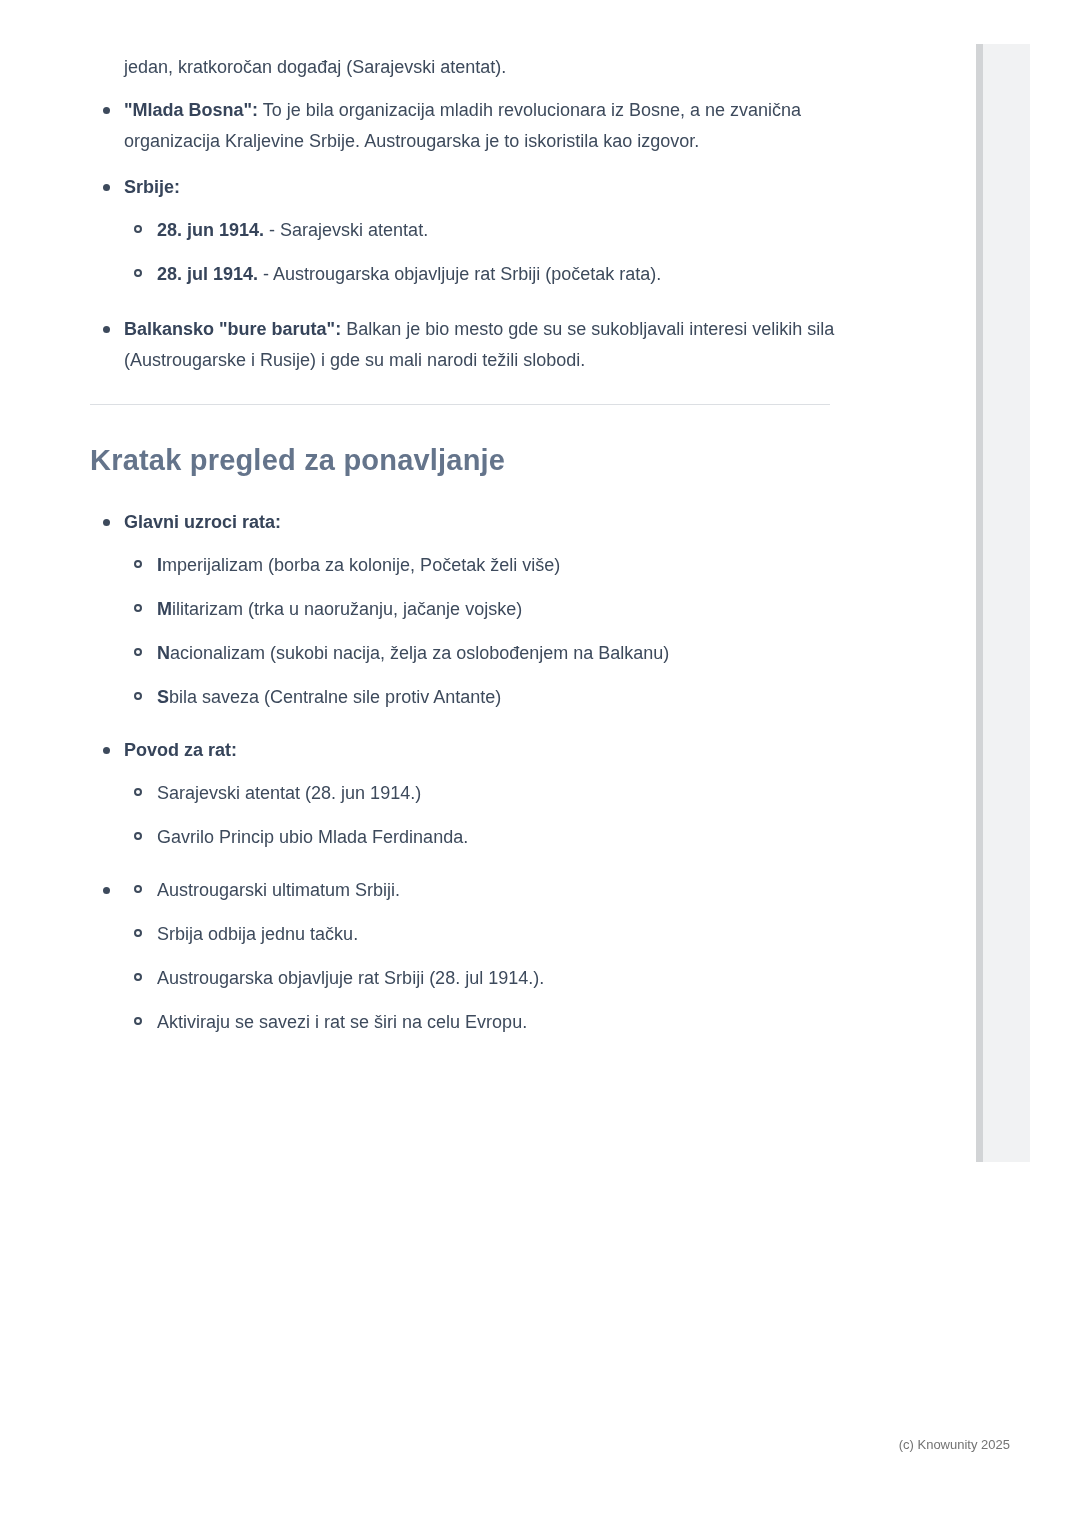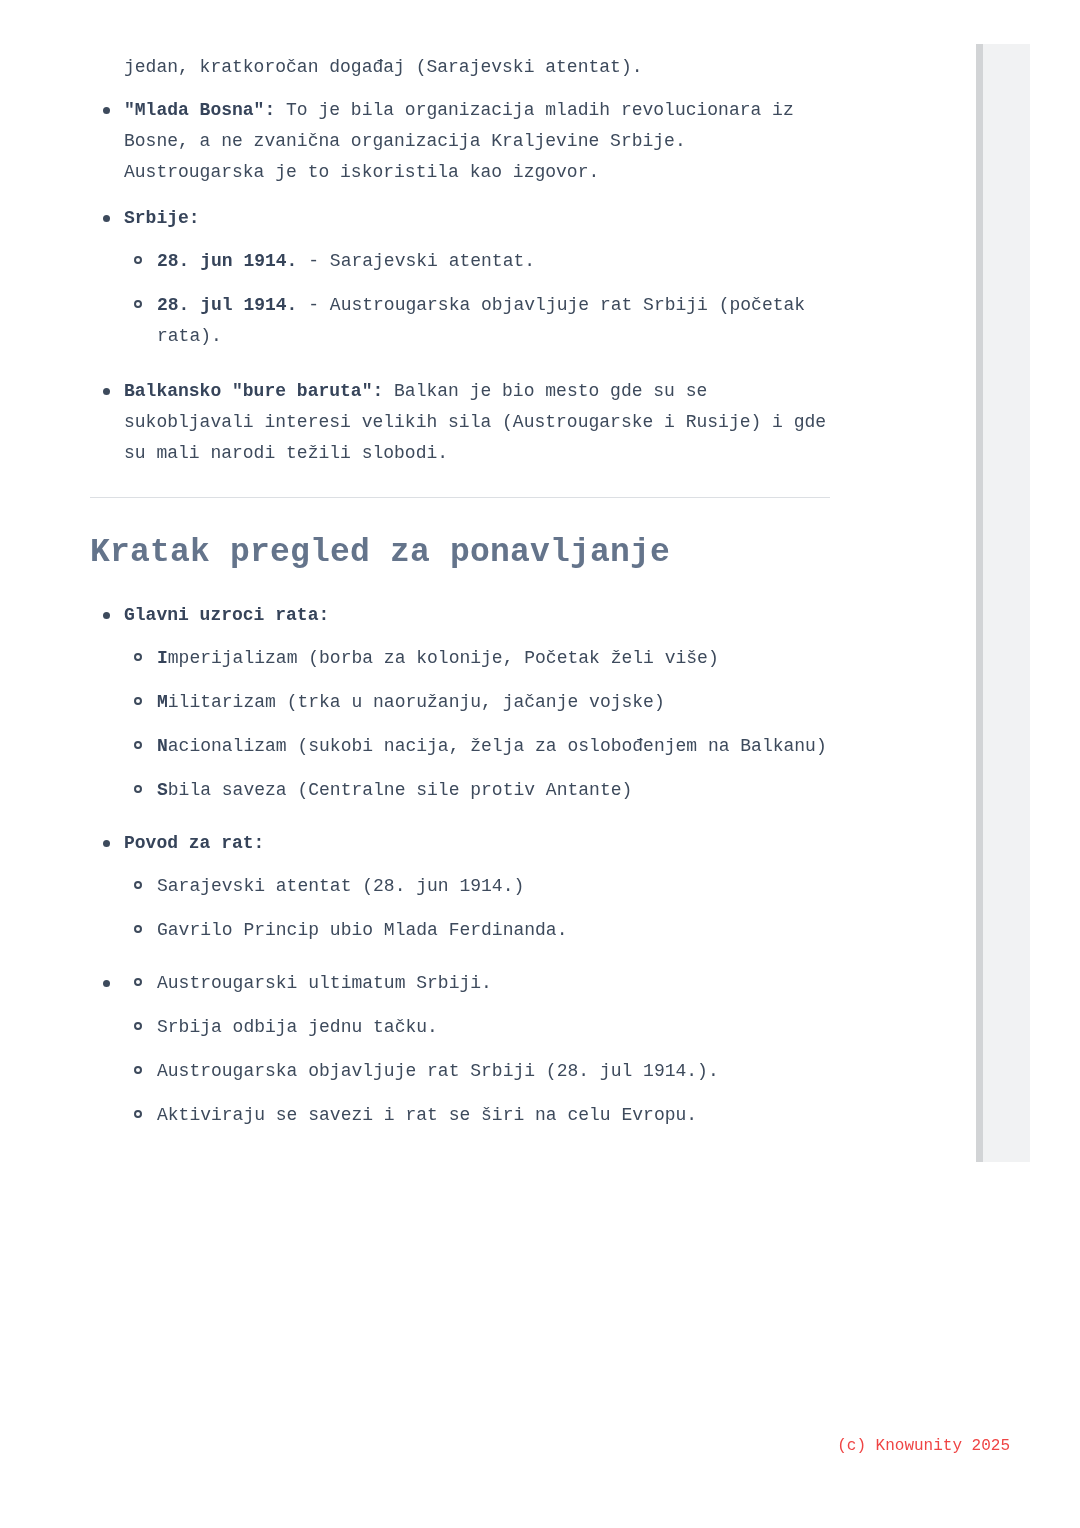--- a/index.html
+++ b/index.html
@@ -2,21 +2,21 @@
 <html><head>
 <meta charset="utf-8">
 <style>
   * { margin: 0; padding: 0; box-sizing: border-box; }
   html, body { background: #ffffff; }
   .page {
     position: relative;
     width: 1080px;
     height: 1528px;
     background: #ffffff;
-    font-family: Liberation Mono, monospace;
+    font-family: Liberation Sans, sans-serif;
     color: #3d4a5c;
     overflow: hidden;
   }
   .content {
     position: absolute;
     top: 52px;
     left: 90px;
     width: 745px;
     font-size: 18px;
     line-height: 31px;
@@ -58,21 +58,21 @@
     background: transparent;
   }
   .gap-lg { margin-top: 24px; }
   .divider {
     border: none;
     border-top: 1px solid #dcdfe3;
     margin: 28px 0 38px 0;
     width: 740px;
   }
   .heading {
-    font-size: 33px;
+    font-size: 29px;
     line-height: 34px;
     font-weight: bold;
     color: #64748b;
     margin-bottom: 30px;
     letter-spacing: 0.2px;
   }
   .group { margin-bottom: 22px; }
   .side-thumb {
     position: absolute;
     left: 976px;
@@ -86,22 +86,22 @@
     left: 983px;
     top: 44px;
     width: 47px;
     height: 1118px;
     background: #f1f2f3;
   }
   .footer {
     position: absolute;
     right: 70px;
     top: 1437px;
-    font-size: 16px;
-    color: #ef4444;
+    font-size: 13px;
+    color: #737373;
   }
 </style>
 </head>
 <body>
 
 <div class="page">
   <div class="content">
 
     <p class="intro">jedan, kratkoročan događaj (Sarajevski atentat).</p>
 

